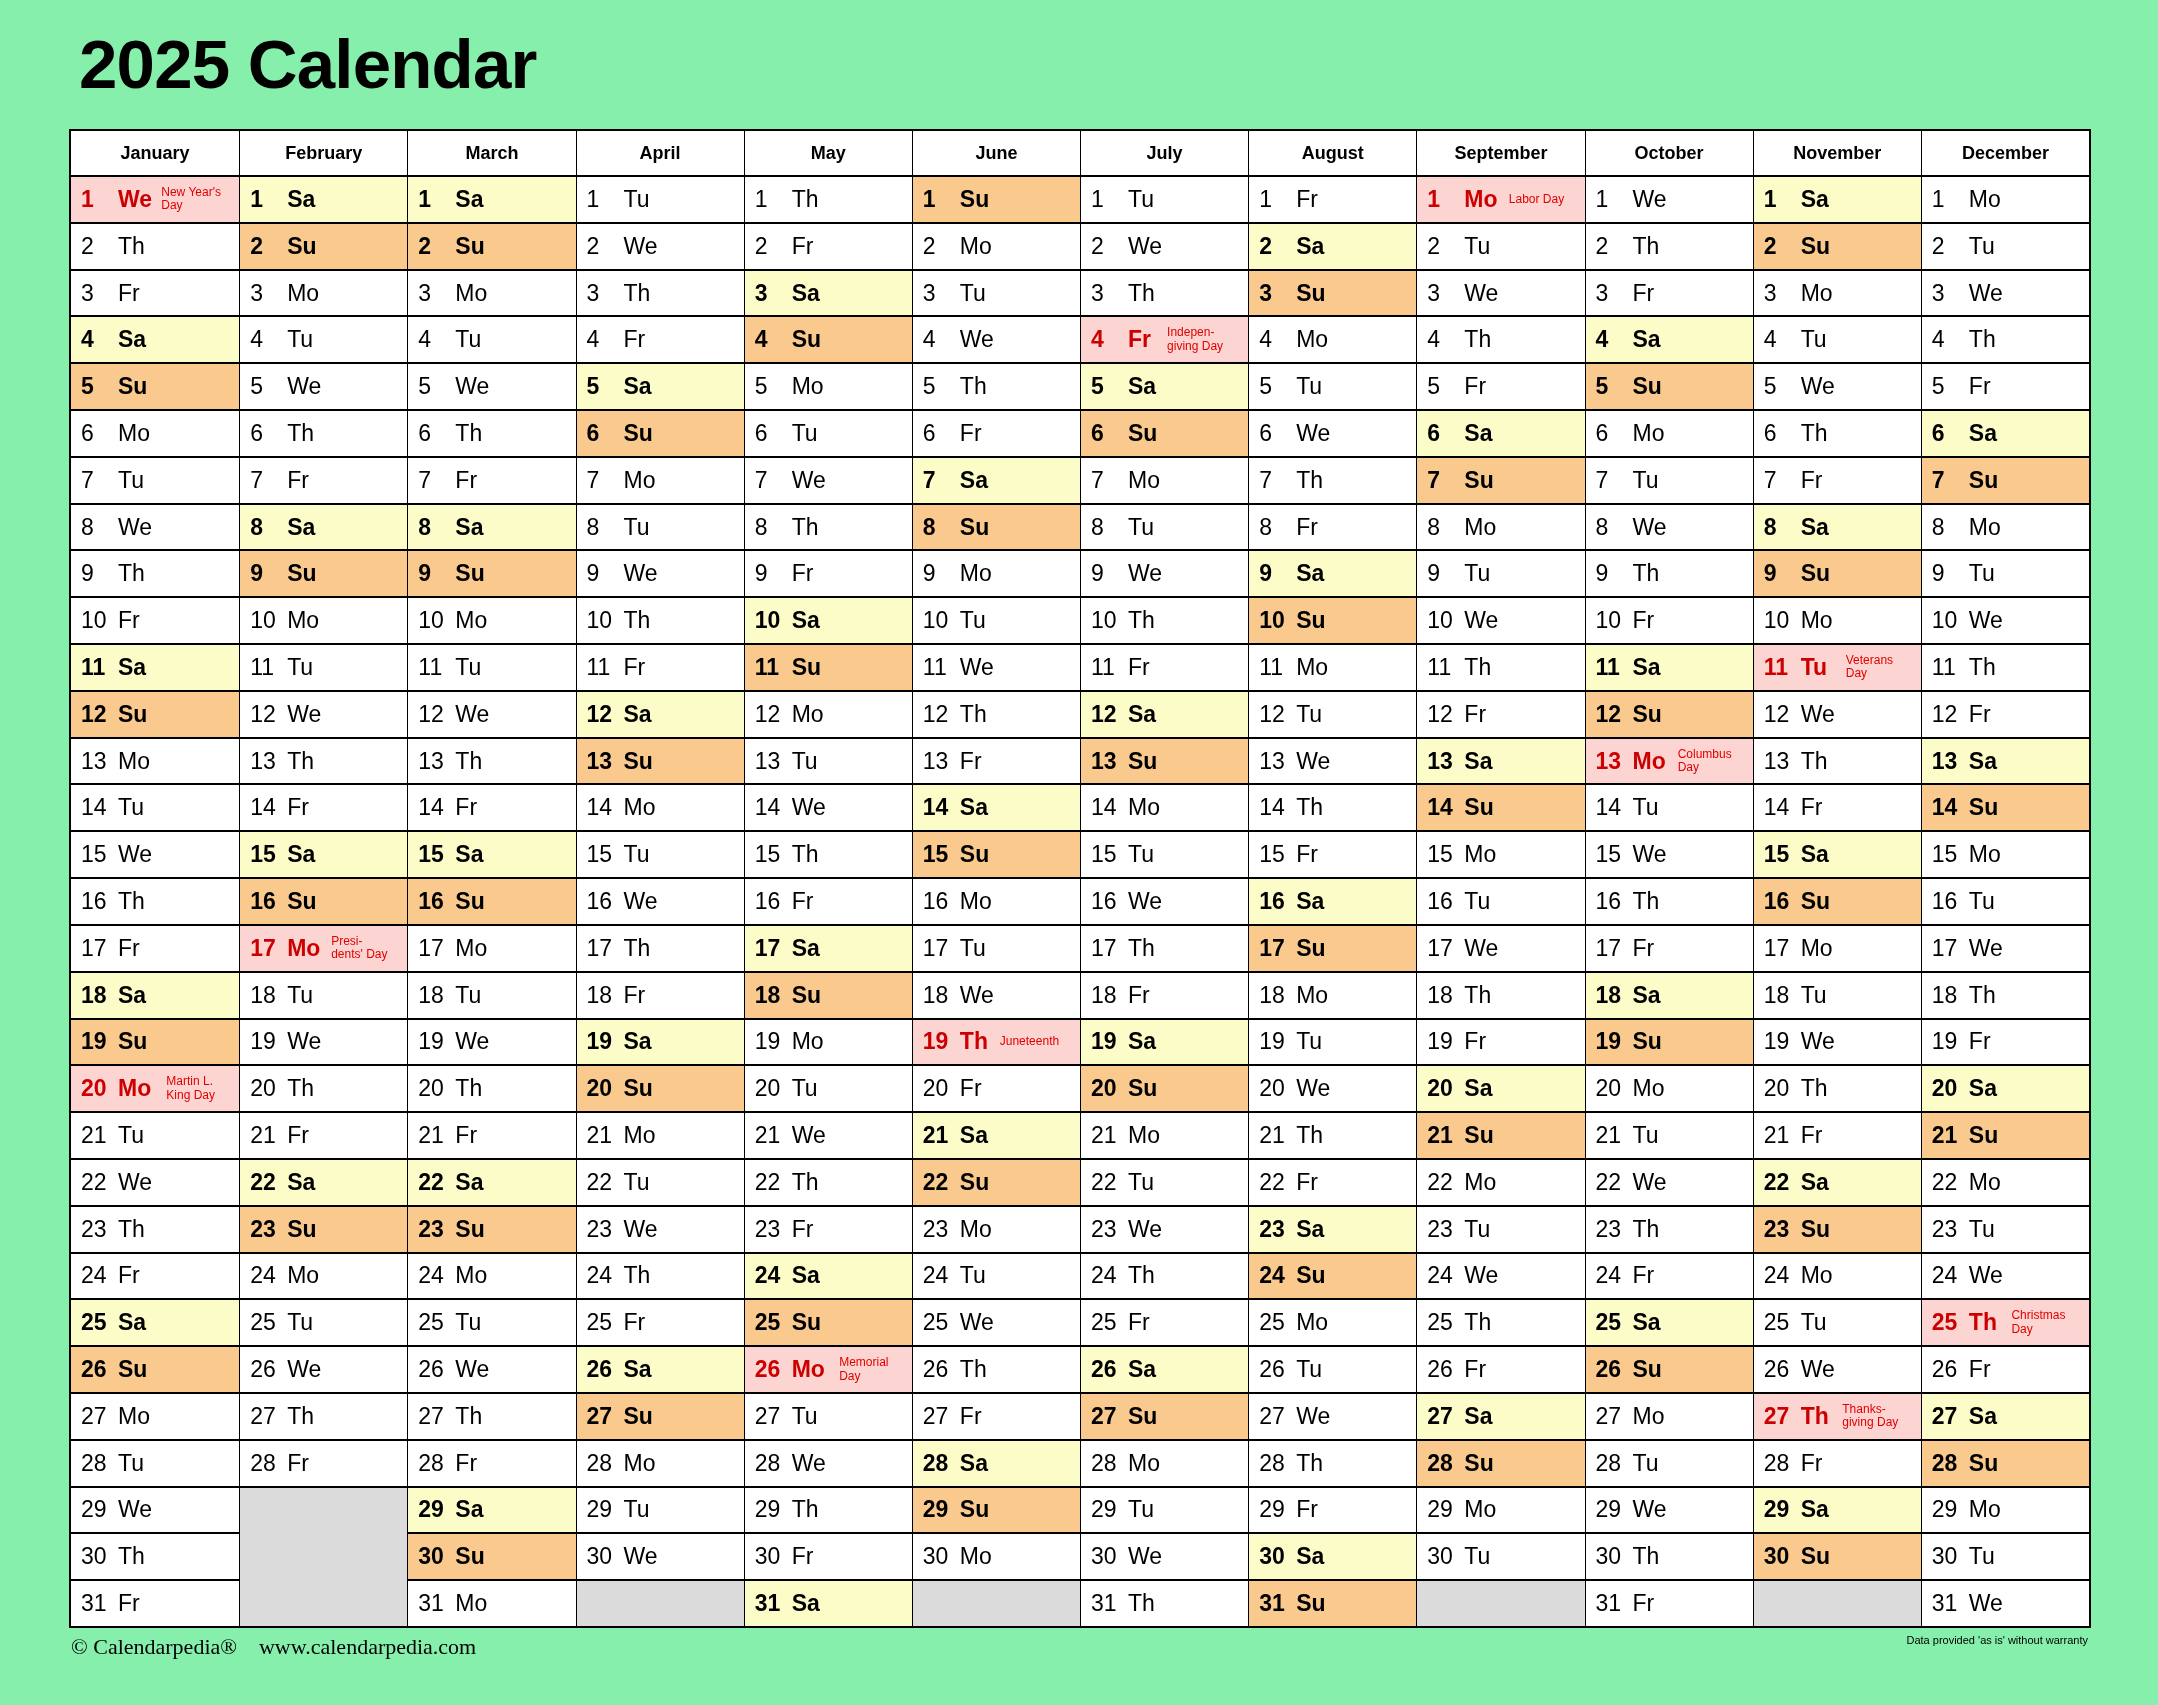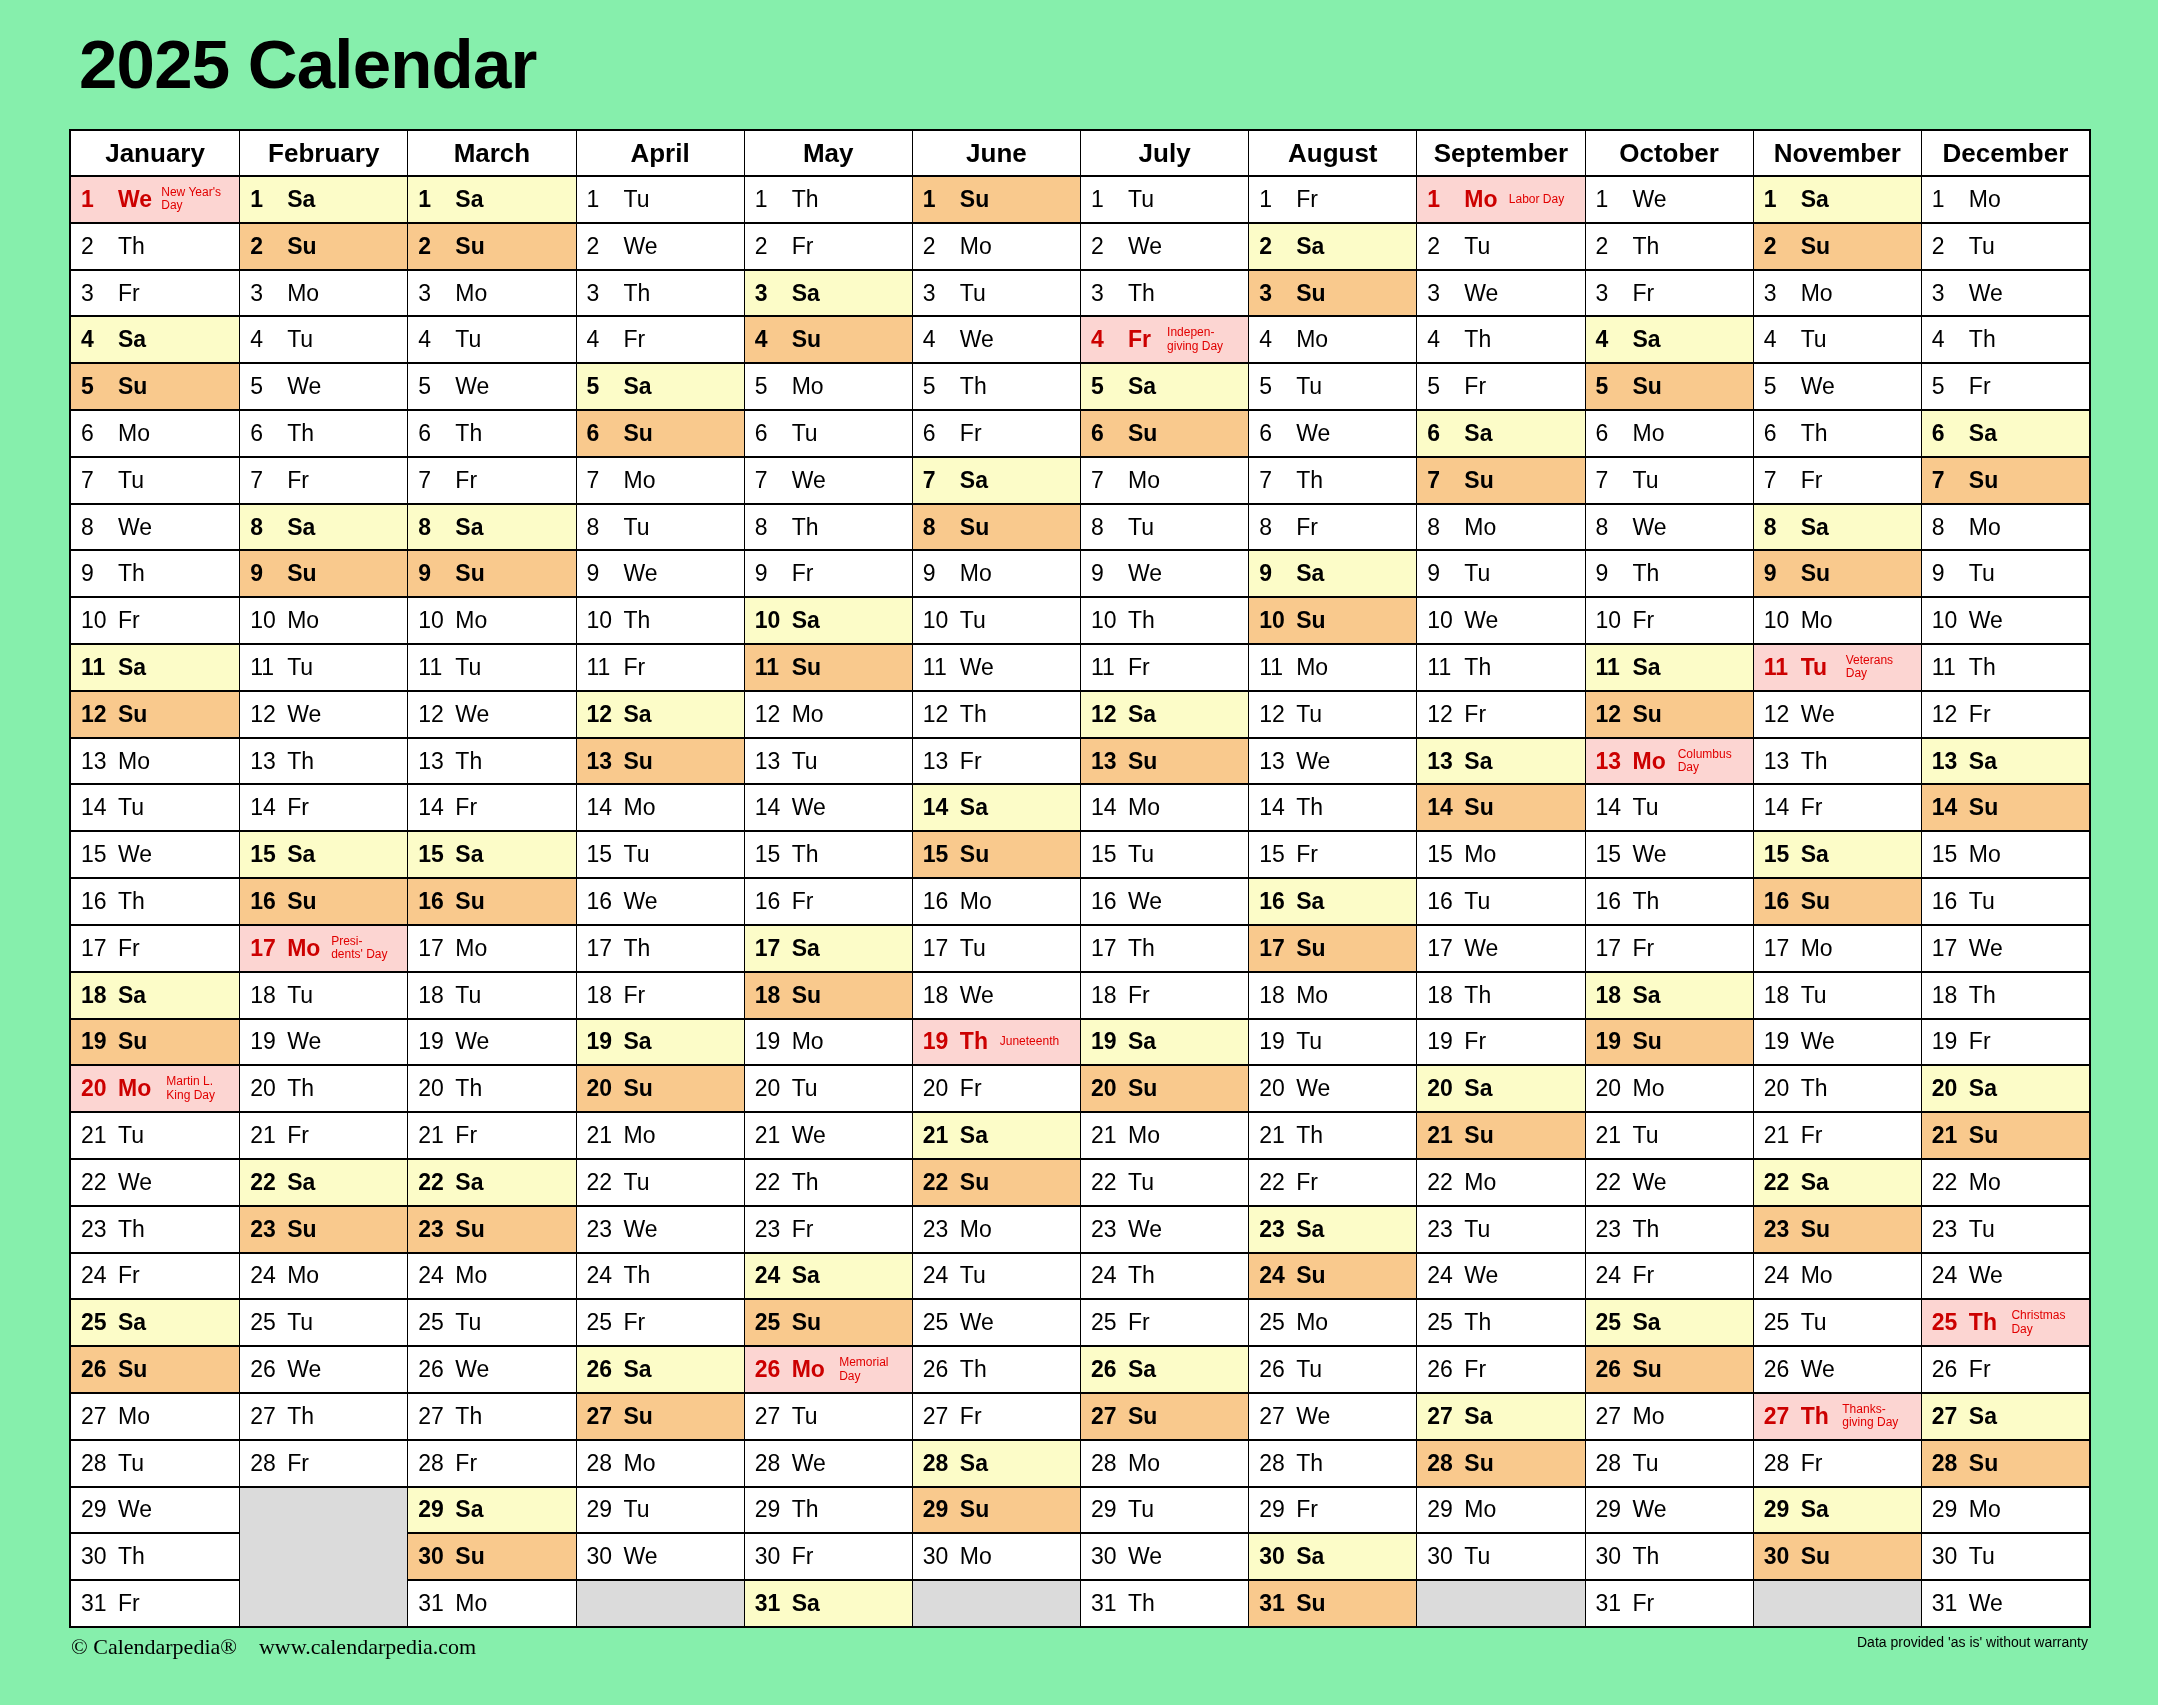--- a/index.html
+++ b/index.html
@@ -18,39 +18,39 @@
 
   
   .cal{position:absolute;left:69px;top:129px;width:2022px;height:1499px;
        box-sizing:border-box;border:2.5px solid #000;background:#fff;
        display:grid;grid-template-columns:repeat(12,1fr);}
   .col{display:grid;grid-template-rows:44px repeat(31,1fr);border-left:1.7px solid #000;min-width:0;}
   .col.first{border-left:none;}
   .cell{border-top:2.5px solid #000;display:flex;align-items:center;
         padding-left:10px;font-size:23px;background:#fff;min-width:0;overflow:hidden;}
   .cell.hdr{border-top:none;justify-content:center;padding:0;
-            font-weight:700;font-size:26px;}
+            font-weight:700;font-size:18px;}
   .num{display:inline-block;min-width:37px;flex:0 0 auto;}
   .wd{flex:0 0 auto;}
   .sa{background:var(--sat);}
   .su{background:var(--sun);}
   .sa .num,.sa .wd,.su .num,.su .wd{font-weight:700;}
   .hd{background:var(--hol);}
   .hd .num,.hd .wd{color:var(--day-red);font-weight:700;}
   .hname{flex:1 1 auto;display:flex;justify-content:center;align-items:center;
          color:var(--label-red);font-size:12px;line-height:1.12;
          padding-right:9px;min-width:0;}
   .hname>span{white-space:pre-line;text-align:left;}
   .empty{background:var(--empty);}
   .empty.merge{border-top:none;}
 
   
   .foot-left{position:absolute;left:71px;top:1634px;font-size:22px;color:#000;font-family:Liberation Serif, serif;}
   .foot-left .url{margin-left:22px;}
-  .foot-right{position:absolute;right:71px;top:1634px;font-size:14px;color:#000;}
+  .foot-right{position:absolute;right:71px;top:1634px;font-size:11px;color:#000;}
 </style>
 </head>
 <body>
 
 <div class="page">
 
   <h1 class="title">2025 Calendar</h1>
 
 
   <div class="cal">

